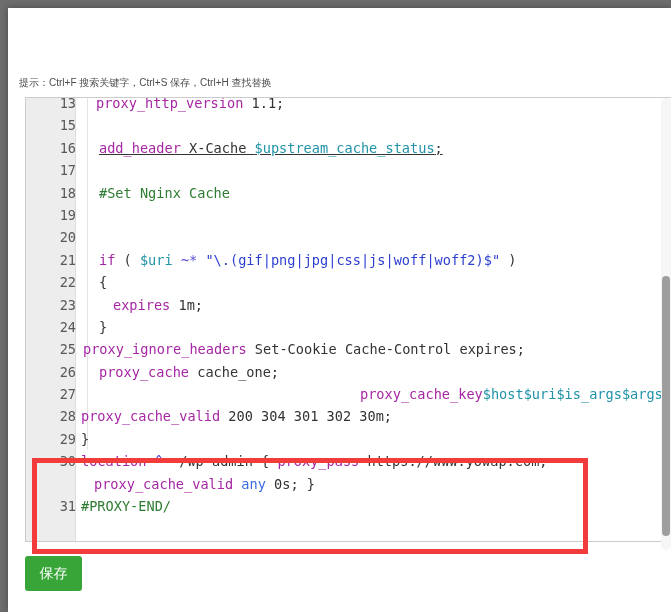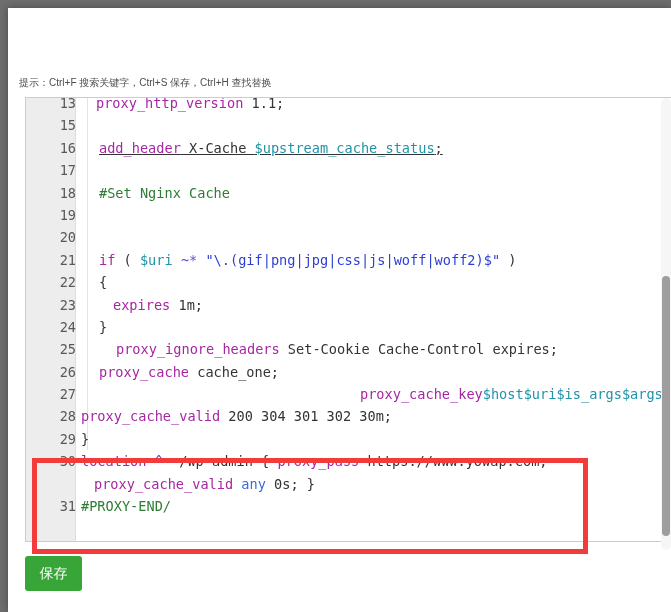--- a/index.html
+++ b/index.html
@@ -98,21 +98,21 @@
         <div class="cl-row">
           <span class="cl-num">23</span>
           <span class="cl-code" style="padding-left: 37px;"><span class="t-k">expires</span><span class="t-p"> 1m;</span></span>
         </div>
         <div class="cl-row">
           <span class="cl-num">24</span>
           <span class="cl-code" style="padding-left: 23px;"><span class="t-p">}</span></span>
         </div>
         <div class="cl-row">
           <span class="cl-num">25</span>
-          <span class="cl-code" style="padding-left: 40px;"><span class="t-k">proxy_ignore_headers</span><span class="t-p"> Set-Cookie Cache-Control expires;</span></span>
+          <span class="cl-code" style="padding-left: 7px;"><span class="t-k">proxy_ignore_headers</span><span class="t-p"> Set-Cookie Cache-Control expires;</span></span>
         </div>
         <div class="cl-row">
           <span class="cl-num">26</span>
           <span class="cl-code" style="padding-left: 23px;"><span class="t-k">proxy_cache</span><span class="t-p"> cache_one;</span></span>
         </div>
         <div class="cl-row">
           <span class="cl-num">27</span>
           <span class="cl-code" style="padding-left: 14px; text-align: right;"><span class="t-k">proxy_cache_key</span><span class="t-v">$host$uri$is_args$args</span><span class="t-p">;</span></span>
         </div>
         <div class="cl-row">

